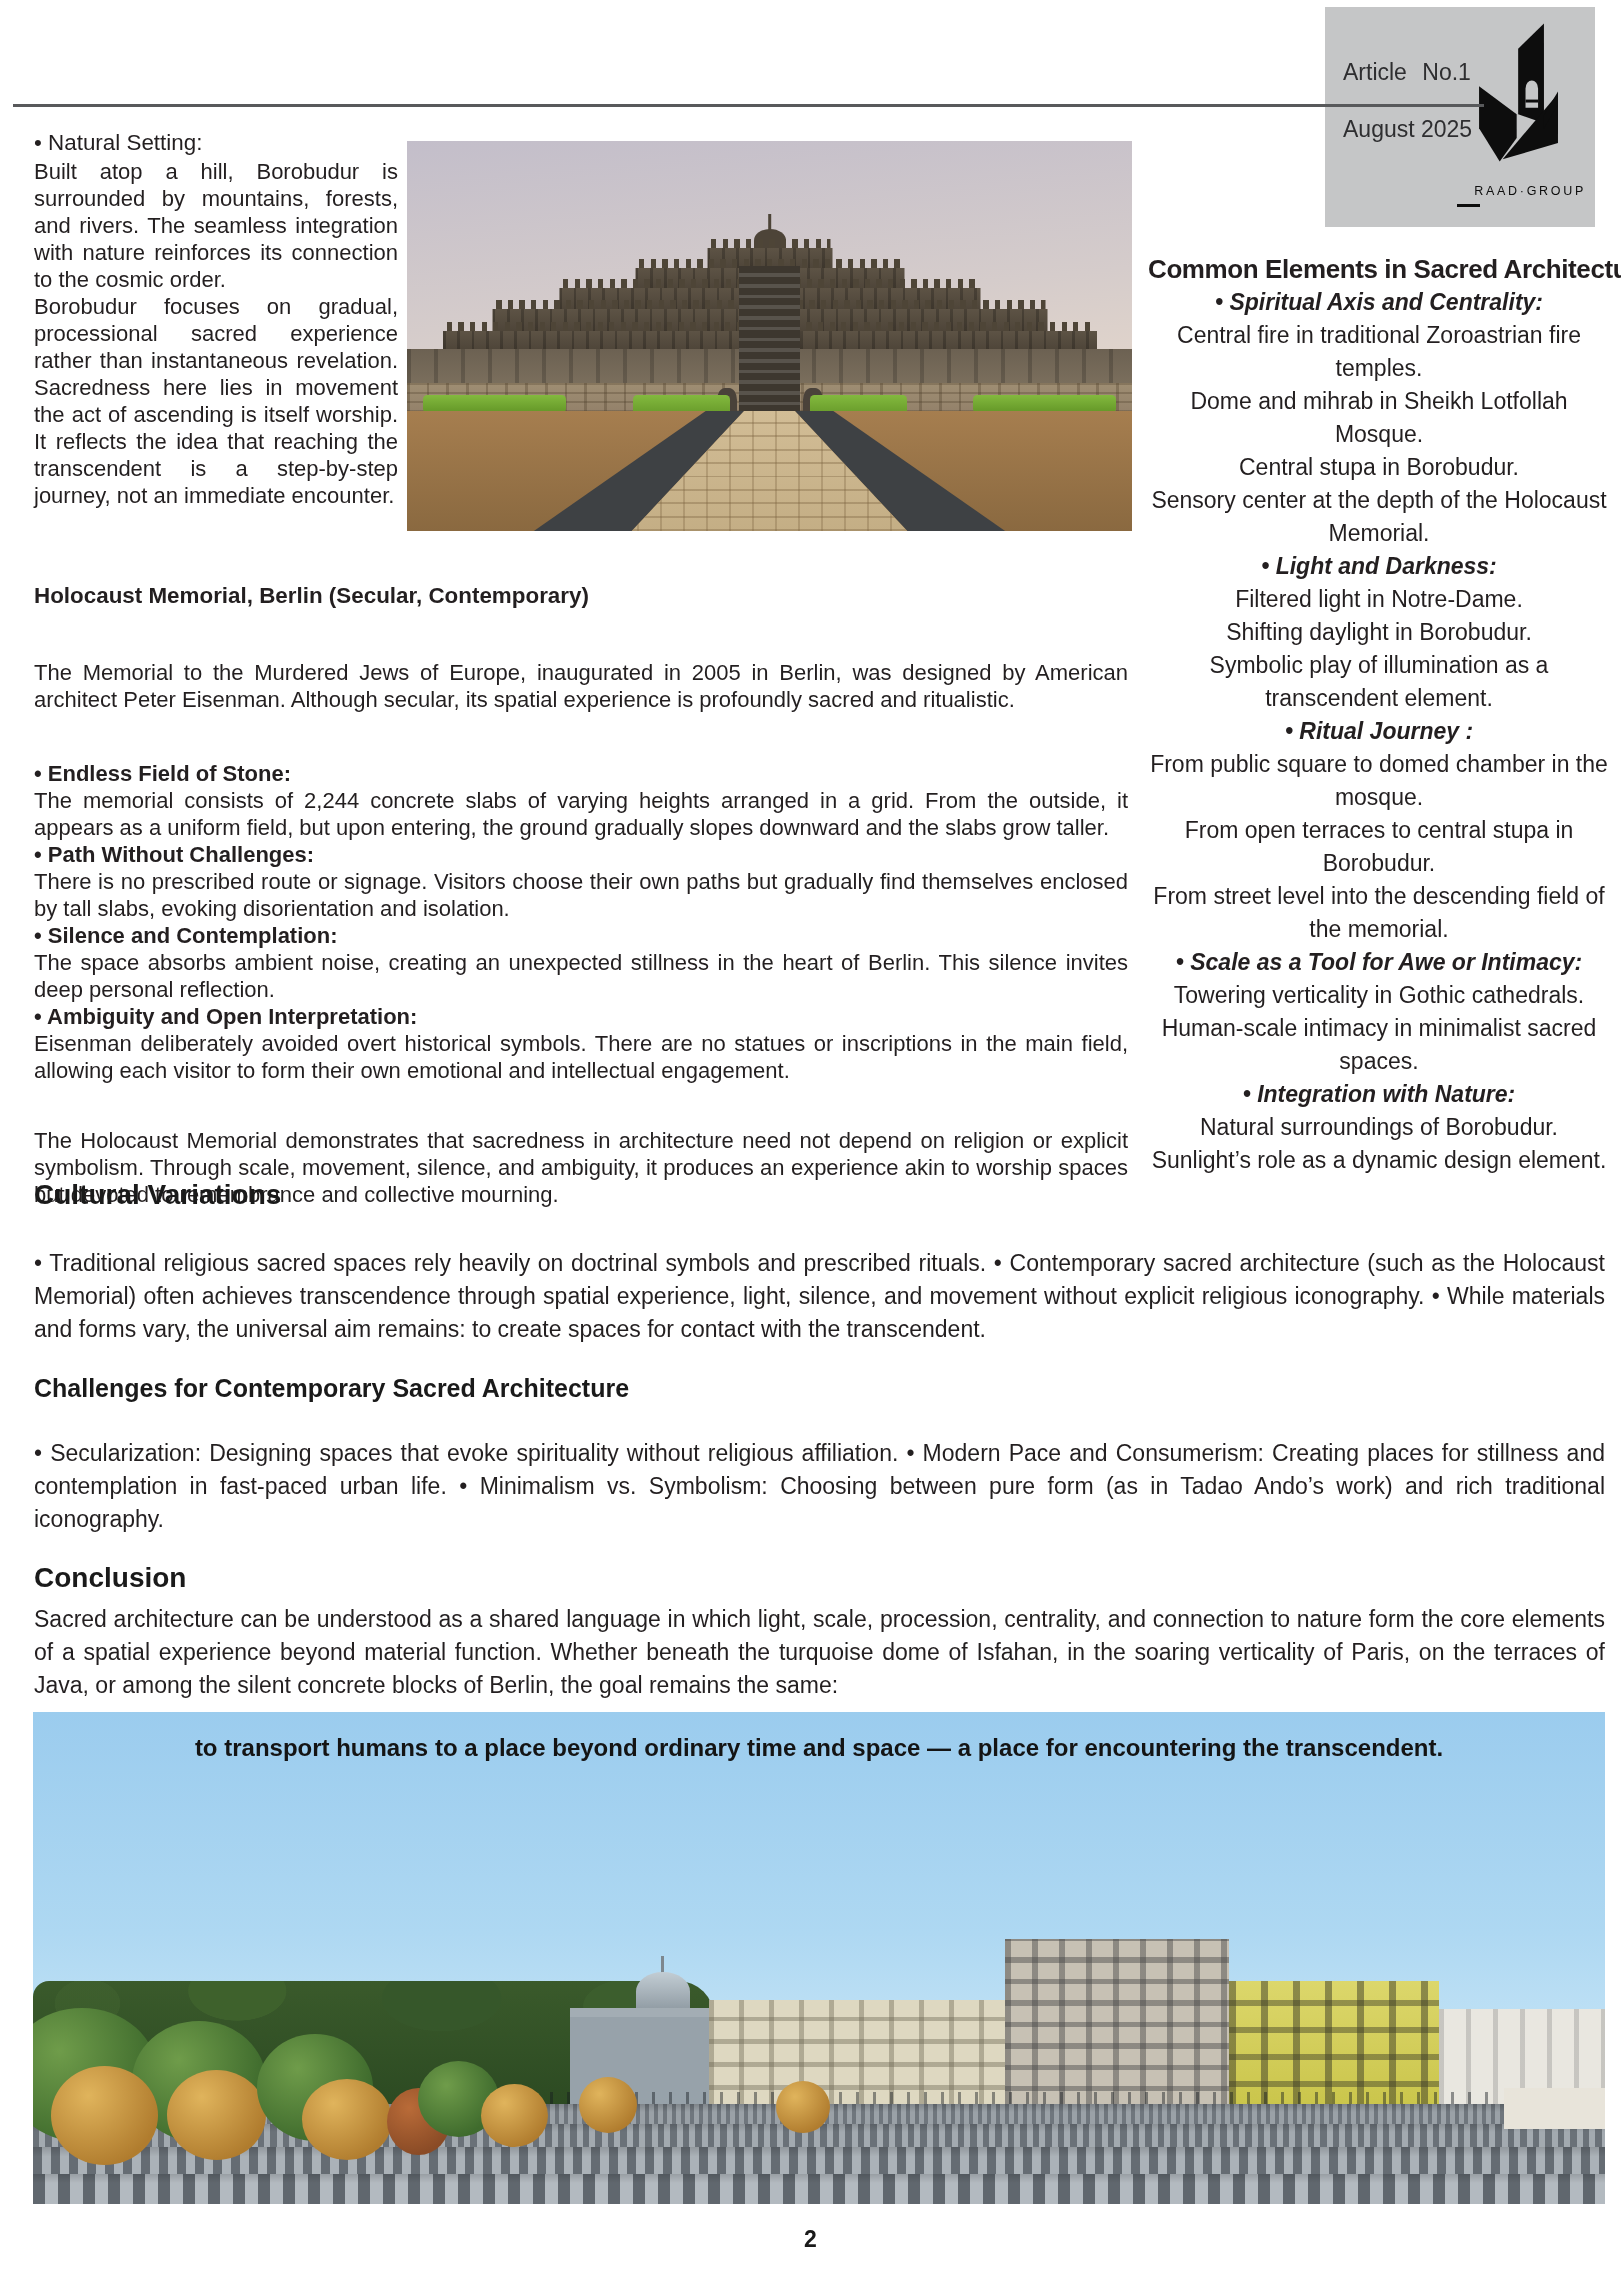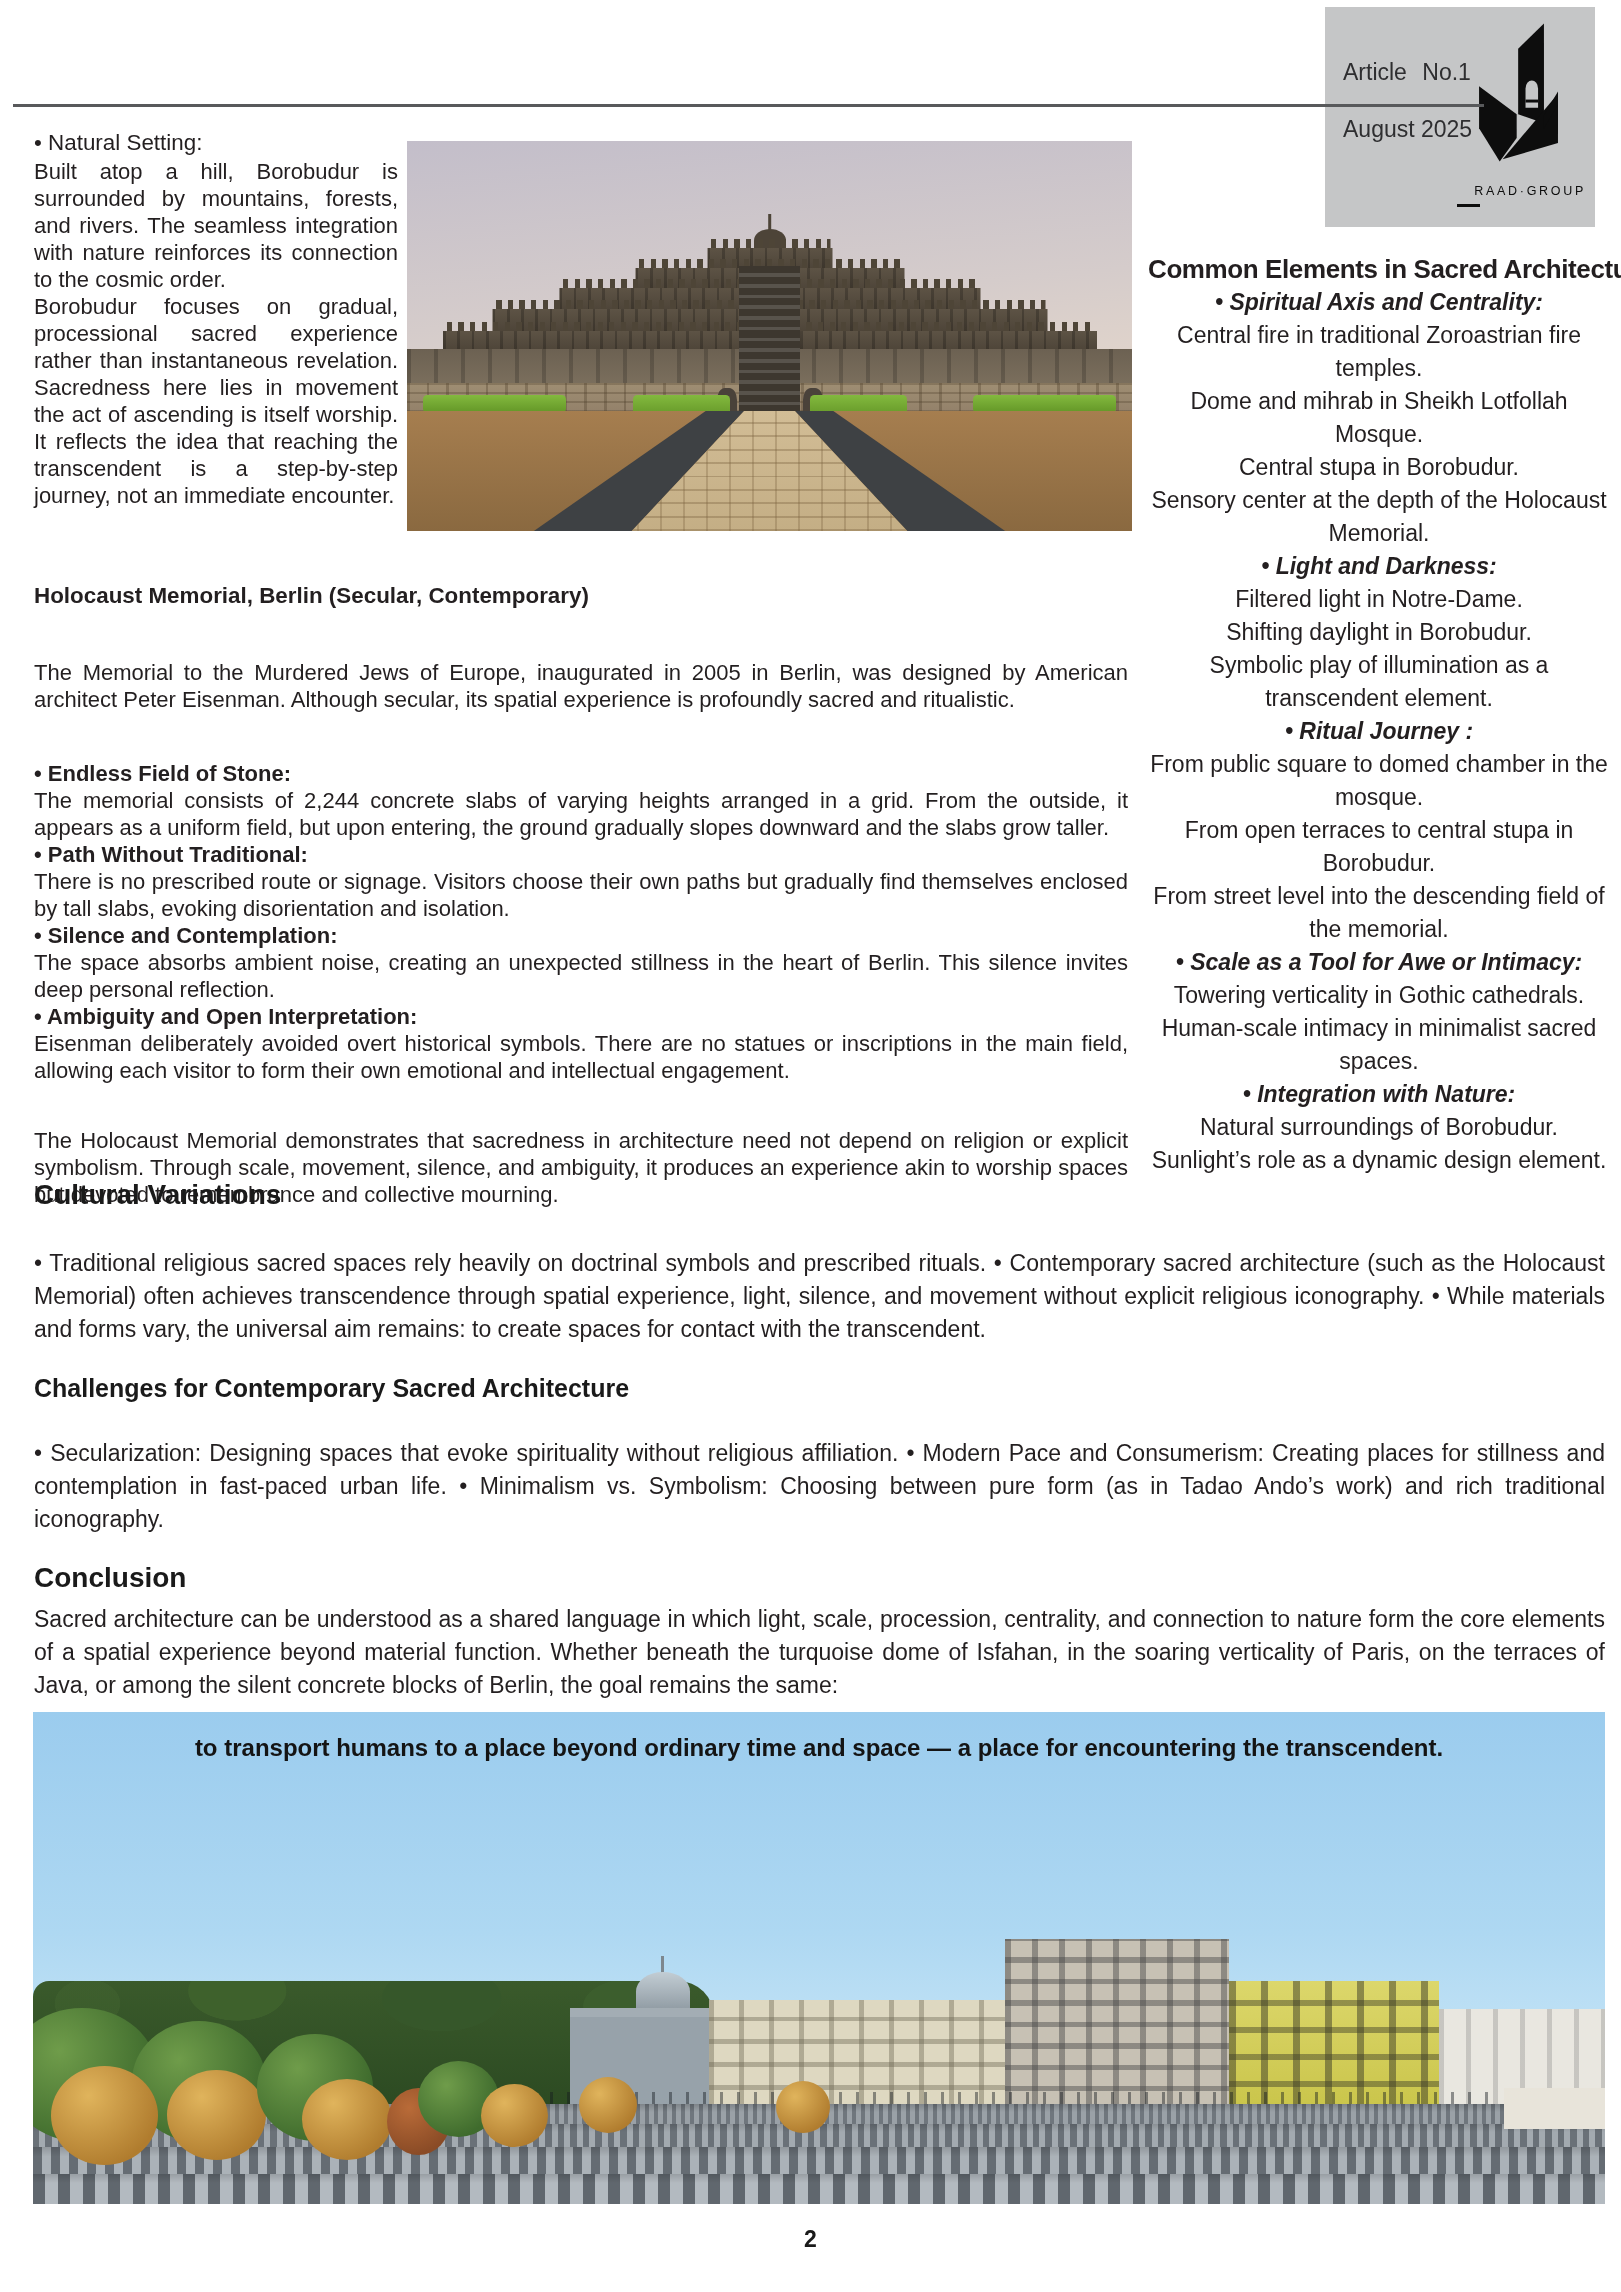--- a/index.html
+++ b/index.html
@@ -202,21 +202,21 @@
     <div class="sh">• Integration with Nature:</div>
     <div>Natural surroundings of Borobudur.</div>
     <div>Sunlight’s role as a dynamic design element.</div>
   </div>
 
   <div class="main-col">
     <div class="hd">Holocaust Memorial, Berlin (Secular, Contemporary)</div>
     <p class="intro">The Memorial to the Murdered Jews of Europe, inaugurated in 2005 in Berlin, was designed by American architect Peter Eisenman. Although secular, its spatial experience is profoundly sacred and ritualistic.</p>
     <div class="b-head">• Endless Field of Stone:</div>
     <div class="b-body">The memorial consists of 2,244 concrete slabs of varying heights arranged in a grid. From the outside, it appears as a uniform field, but upon entering, the ground gradually slopes downward and the slabs grow taller.</div>
-    <div class="b-head">• Path Without Traditional:</div>
+    <div class="b-head">• Path Without Challenges:</div>
     <div class="b-body">There is no prescribed route or signage. Visitors choose their own paths but gradually find themselves enclosed by tall slabs, evoking disorientation and isolation.</div>
     <div class="b-head">• Silence and Contemplation:</div>
     <div class="b-body">The space absorbs ambient noise, creating an unexpected stillness in the heart of Berlin. This silence invites deep personal reflection.</div>
     <div class="b-head">• Ambiguity and Open Interpretation:</div>
     <div class="b-body">Eisenman deliberately avoided overt historical symbols. There are no statues or inscriptions in the main field, allowing each visitor to form their own emotional and intellectual engagement.</div>
     <p class="closing">The Holocaust Memorial demonstrates that sacredness in architecture need not depend on religion or explicit symbolism. Through scale, movement, silence, and ambiguity, it produces an experience akin to worship spaces but devoted to remembrance and collective mourning.</p>
   </div>
 
   <div class="h2 cultural">Cultural Variations</div>
   <div class="wide-para p-cultural">• Traditional religious sacred spaces rely heavily on doctrinal symbols and prescribed rituals. • Contemporary sacred architecture (such as the Holocaust Memorial) often achieves transcendence through spatial experience, light, silence, and movement without explicit religious iconography. • While materials and forms vary, the universal aim remains: to create spaces for contact with the transcendent.</div>

